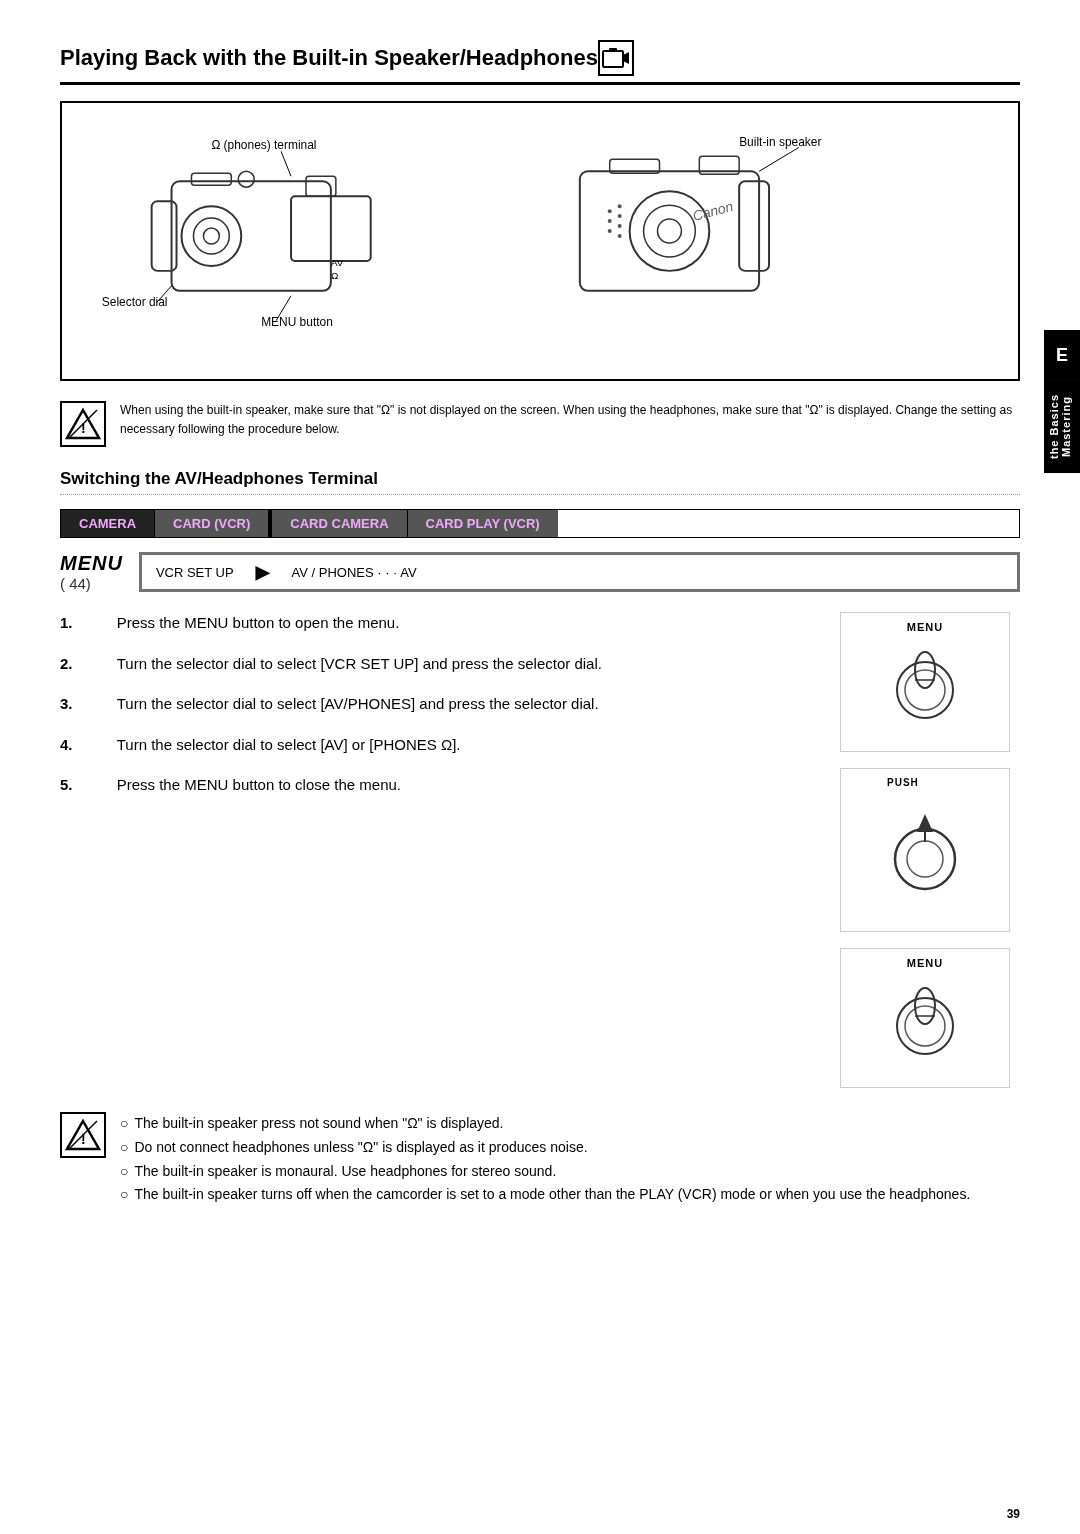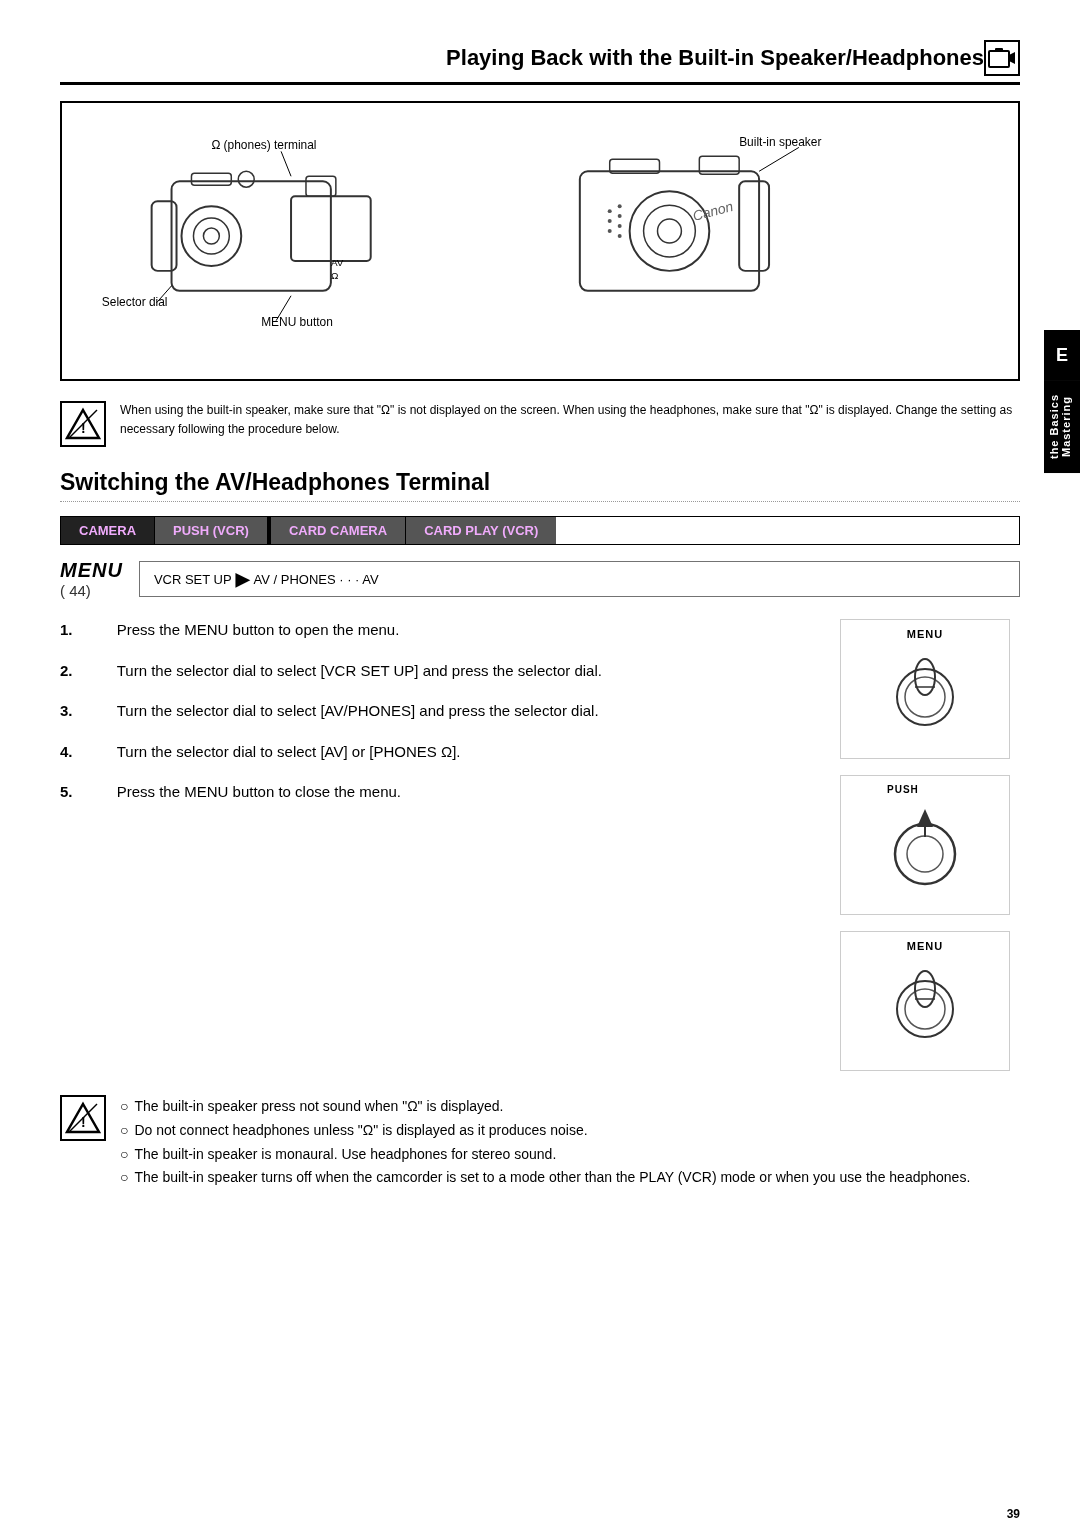--- a/index.html
+++ b/index.html
@@ -53,21 +53,21 @@
 
     
     .page-title {
       font-size: 22px;
       font-weight: bold;
       border-bottom: 3px solid #000;
       padding-bottom: 6px;
       margin-bottom: 16px;
       display: flex;
       align-items: center;
-      justify-content: flex-end;
+      justify-content: flex-start;
     }
 
     .title-icon {
       width: 36px;
       height: 36px;
       border: 2px solid #000;
       display: flex;
       align-items: center;
       justify-content: center;
       font-size: 20px;
@@ -94,21 +94,21 @@
       margin-bottom: 22px;
     }
 
     .warning-text {
       font-size: 12px;
       line-height: 1.6;
     }
 
     
     .section-heading {
-      font-size: 23px;
+      font-size: 17px;
       font-weight: bold;
       border-bottom: 1px dotted #999;
       padding-bottom: 5px;
       margin-bottom: 14px;
     }
 
     
     .mode-bar {
       display: flex;
       margin-bottom: 14px;
@@ -144,26 +144,26 @@
       letter-spacing: 1px;
       font-style: italic;
     }
 
     .menu-page-ref {
       font-size: 15px;
       color: #333;
     }
 
     .menu-content-box {
-      border: 1px solid #737373;
+      border: 3px solid #737373;
       padding: 6px 14px;
       font-size: 13px;
       display: flex;
       align-items: center;
-      gap: 4px;
+      gap: 22px;
       flex: 1;
     }
 
     .menu-arrow {
       font-size: 18px;
       color: #000;
       font-weight: bold;
     }
 
     
@@ -358,21 +358,21 @@
     <div class="warning-text">When using the built-in speaker, make sure that "Ω" is not displayed on the screen. When using the headphones, make sure that "Ω" is displayed. Change the setting as necessary following the procedure below.</div>
   </div>
 
   <div class="section-heading">Switching the AV/Headphones Terminal</div>
 
   <div class="mode-bar">
     <div class="mode-item" style="background:#222;">
       <span>CAMERA</span>
     </div>
     <div class="mode-item" style="background:#555;">
-      <span>PUSH (VCR)</span>
+      <span>CARD (VCR)</span>
     </div>
     <div class="mode-divider"></div>
     <div class="mode-item" style="background:#555;">
       <span>CARD CAMERA</span>
     </div>
     <div class="mode-item" style="background:#555; border-right:none;text-align:center;">
       <span>CARD PLAY (VCR)</span>
     </div>
   </div>
 
@@ -424,21 +424,21 @@
         <svg width="100" height="90" viewBox="0 0 100 90" style="margin-top:16px;">
 
           <circle cx="50" cy="45" r="28" fill="none" stroke="#333" stroke-width="2"></circle>
           <circle cx="50" cy="45" r="20" fill="none" stroke="#555" stroke-width="1.5"></circle>
 
           <ellipse cx="50" cy="25" rx="10" ry="18" fill="none" stroke="#333" stroke-width="2"></ellipse>
           <line x1="40" y1="35" x2="60" y2="35" stroke="#333" stroke-width="1.5"></line>
         </svg>
       </div>
 
-      <div class="step-image" style="height:140px;">
+      <div class="step-image" style="height:164px;">
         <span class="step-image-label" style="font-size:10px; font-weight:bold; position:absolute; bottom:8px; right:8px;">PUSH</span>
         <svg width="100" height="100" viewBox="0 0 100 100" style="margin-top:8px;">
 
           <circle cx="50" cy="55" r="30" fill="none" stroke="#333" stroke-width="2.5"></circle>
           <circle cx="50" cy="55" r="18" fill="none" stroke="#555" stroke-width="1.5"></circle>
 
           <polygon points="50,10 42,28 58,28" fill="#333"></polygon>
           <line x1="50" y1="28" x2="50" y2="38" stroke="#333" stroke-width="2"></line>
         </svg>
       </div>

